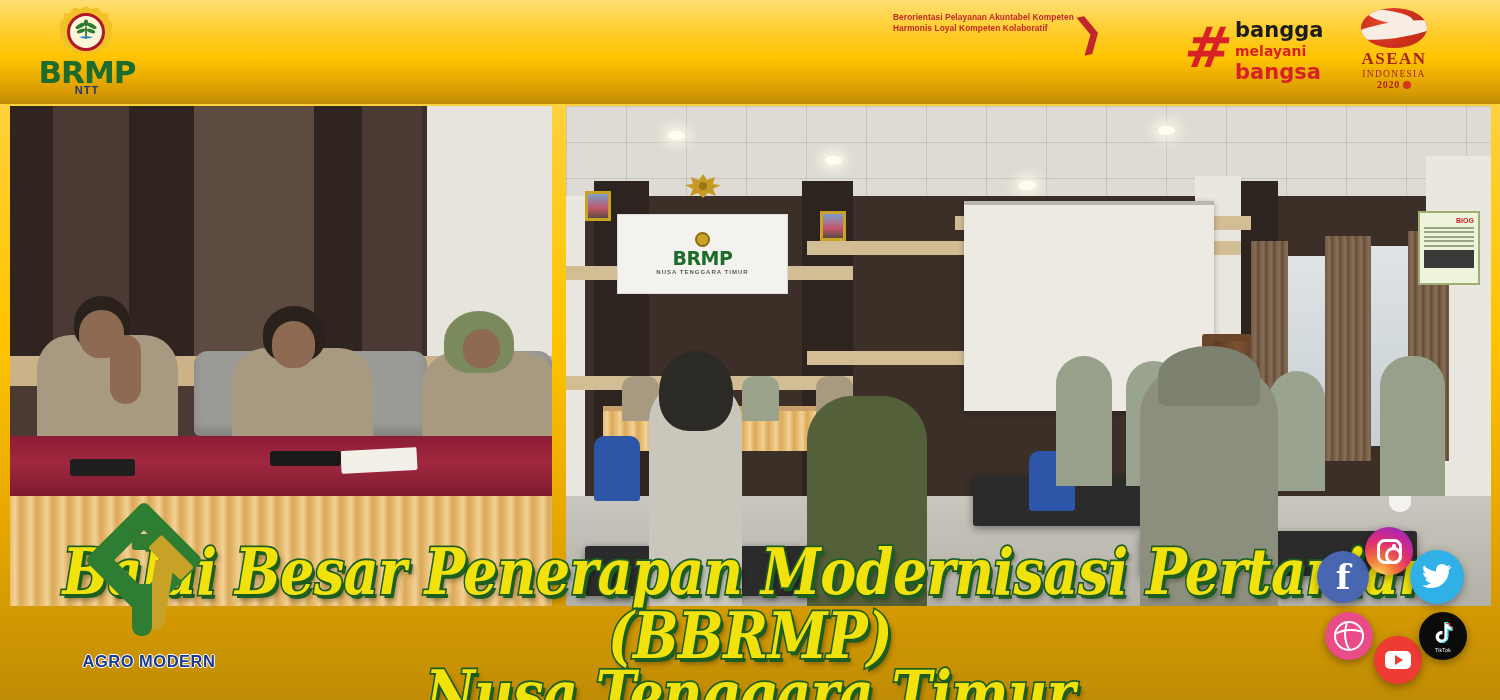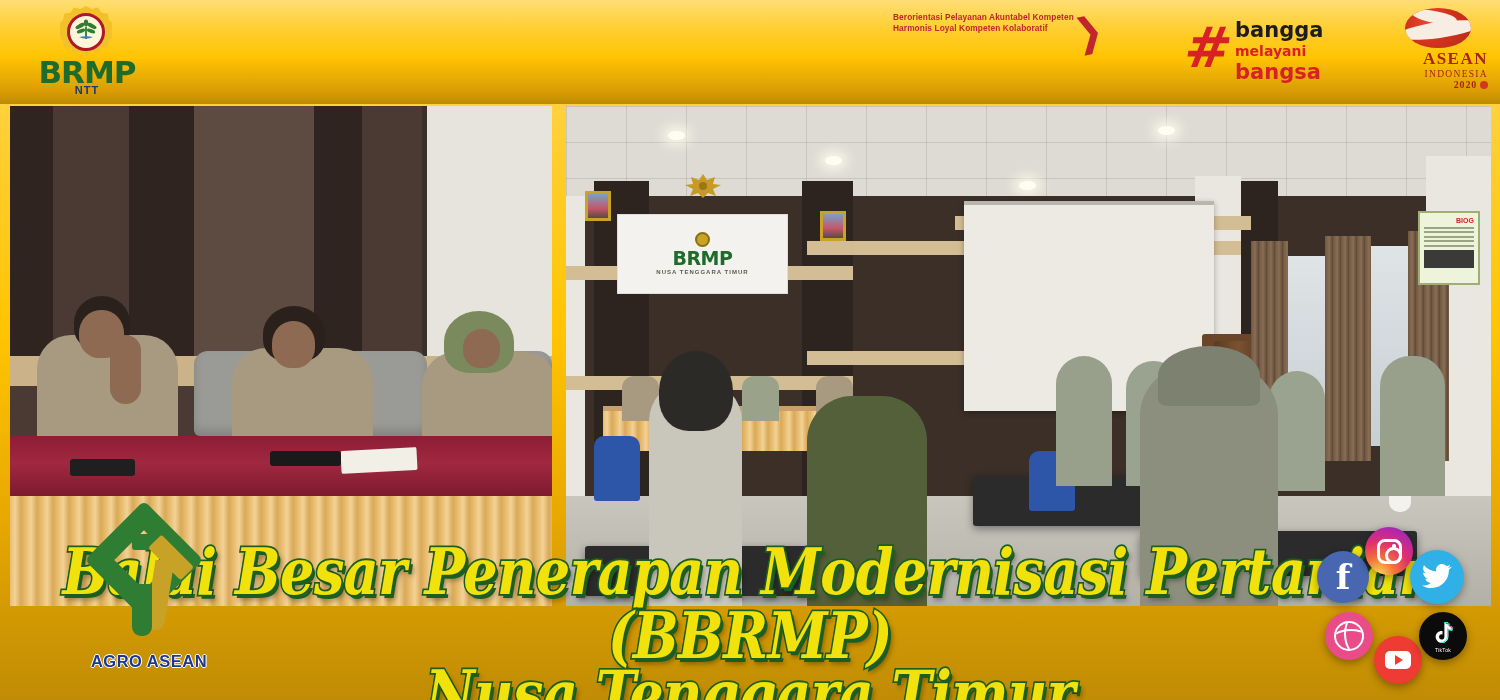--- a/index.html
+++ b/index.html
@@ -70,21 +70,21 @@
     position: absolute; left: 0; top: 6px;
     font-size: 56px; font-weight: 900; color: #D82027;
     font-family: "DejaVu Sans", sans-serif;
     transform: skewX(-8deg); line-height: 56px;
   }
   .bangga-lines { position: absolute; left: 50px; top: 6px; }
   .bg-l1 { font-size: 21px; font-weight: 900; color: #1C1C1C; line-height: 21px; font-family:"DejaVu Sans",sans-serif;}
   .bg-l2 { font-size: 14px; font-weight: 900; color: #D82027; line-height: 21px; font-family:"DejaVu Sans",sans-serif;}
   .bg-l3 { font-size: 21px; font-weight: 900; color: #D82027; line-height: 21px; font-family:"DejaVu Sans",sans-serif;}
 
-  .asean { position: absolute; left: 1388px; top: 8px; width: 100px; height: 90px; text-align: right; }
+  .asean { position: absolute; left: 1344px; top: 8px; width: 100px; height: 90px; text-align: center; }
   .asean-mark {
     position: relative; margin: 0 auto; width: 66px; height: 40px;
     border-radius: 50%;
     background: radial-gradient(circle at 35% 32%, #E64A2E 0%, #D0321E 45%, #B82A18 100%);
     overflow: hidden;
   }
   .asean-mark::before {
     content:""; position:absolute; left:-8px; top:14px; width:84px; height:16px;
     background:#F7EDE2; border-radius:50%; transform: rotate(-8deg);
   }
@@ -431,21 +431,21 @@
   </div>
 
   <div class="agro">
     <div class="agro-mark">
       <div class="agro-dia"></div>
       <div class="agro-inner"></div>
       <div class="agro-acc"></div>
       <div class="agro-stem-y"></div>
       <div class="agro-stem-g"></div>
     </div>
-    <div class="agro-text">AGRO ASEAN</div>
+    <div class="agro-text">AGRO MODERN</div>
   </div>
 
   <div class="social s-fb">
     <span>f</span>
   </div>
 
   <div class="social s-ig">
     <div class="ig-box">
         <span class="ig-dot"></span>
       </div>

